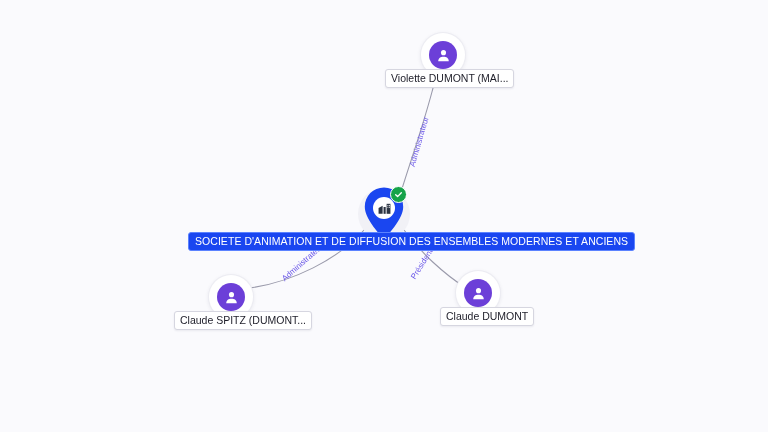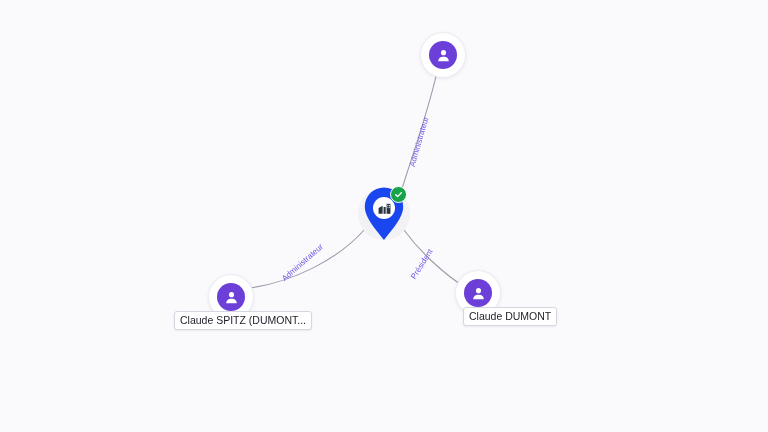--- a/index.html
+++ b/index.html
@@ -149,40 +149,41 @@
   <div class="edge-label" style="left:413px; top:274px; transform: rotate(-58deg);">Président</div>
 
   <div class="person-node" style="left:421px; top:33px;">
     <span class="person-disc">
       <svg width="17" height="17" viewBox="0 0 24 24" fill="#ffffff">
         <circle cx="12" cy="8" r="3.6"></circle>
         <path d="M4.6 20c0-4.1 3.3-6.2 7.4-6.2s7.4 2.1 7.4 6.2z"></path>
       </svg>
     </span>
   </div>
+  <div class="node-label" style="left:385px; top:69px;">Violette DUMONT (MAI...</div>
 
   <div class="person-node" style="left:209px; top:275px;">
     <span class="person-disc">
       <svg width="17" height="17" viewBox="0 0 24 24" fill="#ffffff">
         <circle cx="12" cy="8" r="3.6"></circle>
         <path d="M4.6 20c0-4.1 3.3-6.2 7.4-6.2s7.4 2.1 7.4 6.2z"></path>
       </svg>
     </span>
   </div>
   <div class="node-label" style="left:174px; top:311px;">Claude SPITZ (DUMONT...</div>
 
   <div class="person-node" style="left:456px; top:271px;">
     <span class="person-disc">
       <svg width="17" height="17" viewBox="0 0 24 24" fill="#ffffff">
         <circle cx="12" cy="8" r="3.6"></circle>
         <path d="M4.6 20c0-4.1 3.3-6.2 7.4-6.2s7.4 2.1 7.4 6.2z"></path>
       </svg>
     </span>
   </div>
-  <div class="node-label" style="left:440px; top:307px;margin-left:23px;">Claude DUMONT</div>
+  <div class="node-label" style="left:440px; top:307px;">Claude DUMONT</div>
 
   <div class="company-node" style="left:358px; top:188px;">
     <div class="pin-wrap">
       <svg class="pin-shape" width="44" height="56" viewBox="0 0 44 56">
         <path d="M22 1.5 C11.2 1.5 2.8 10 2.8 20.8 C2.8 32.5 16 46 22 54 C28 46 41.2 32.5 41.2 20.8 C41.2 10 32.8 1.5 22 1.5 Z" fill="#1a46f0"></path>
       </svg>
       <span class="pin-inner-icon">
         <svg width="15" height="15" viewBox="0 0 24 24" fill="#2c3442">
           <path d="M2.5 20.5 V11.2 L9 7.4 V20.5 Z"></path>
           <path d="M10.5 20.5 V9.6 h3.4 V20.5 Z"></path>
@@ -194,14 +195,15 @@
         </svg>
       </span>
       <span class="verified-badge">
         <svg width="9" height="9" viewBox="0 0 24 24" fill="none" stroke="#ffffff" stroke-width="3.6" stroke-linecap="round" stroke-linejoin="round">
           <path d="M4.5 12.6 L9.6 17.6 L19.5 7.2"></path>
         </svg>
       </span>
     </div>
   </div>
 
+  <div class="company-label" style="left:188px; top:232px;">SOCIETE D'ANIMATION ET DE DIFFUSION DES ENSEMBLES MODERNES ET ANCIENS</div>
 
 </div>
 
 </body></html>

